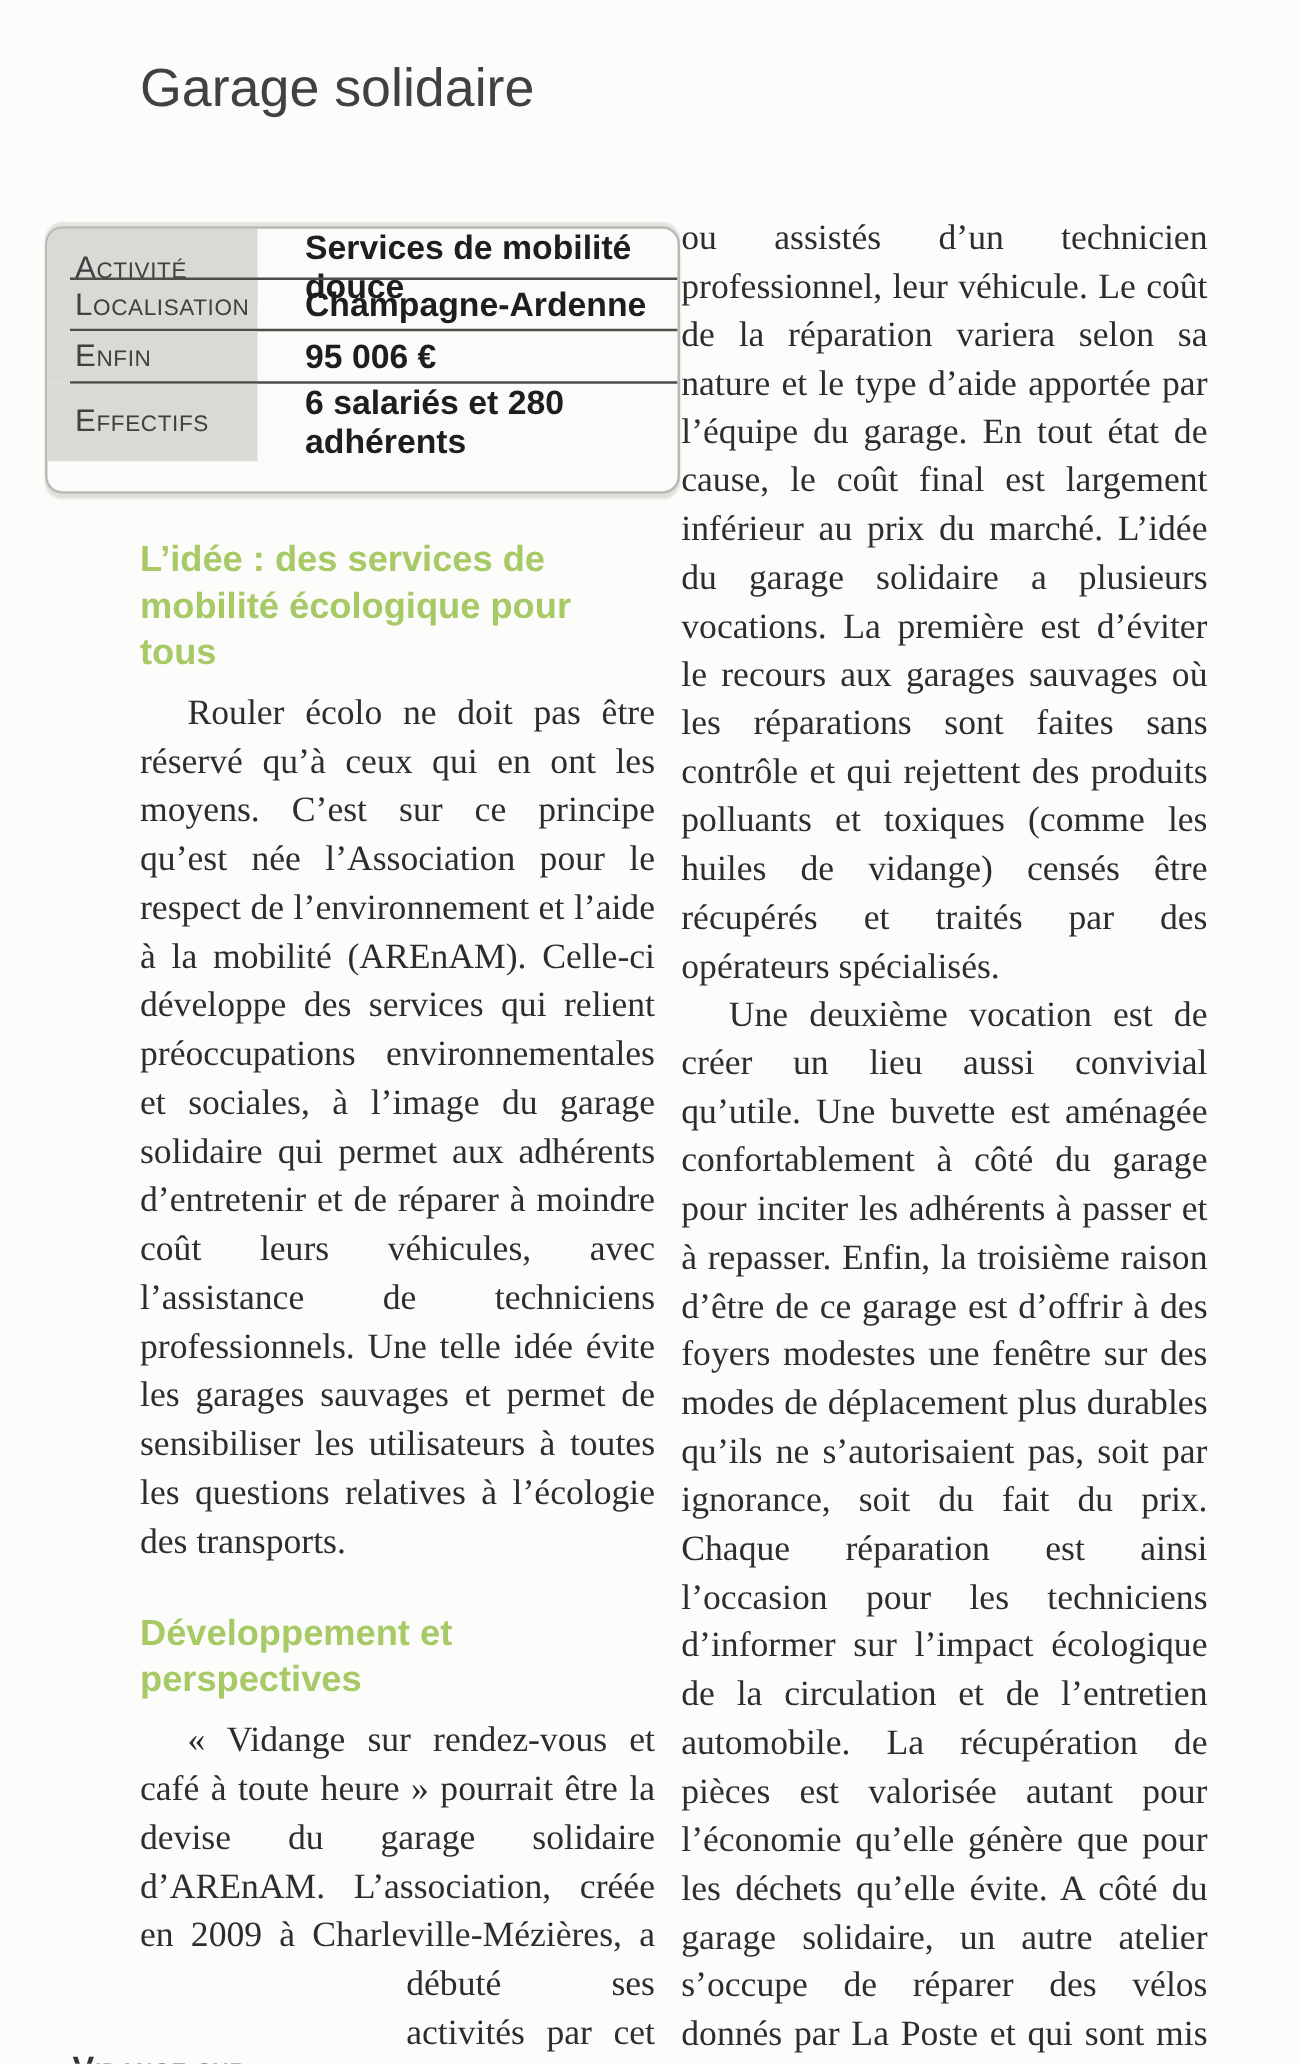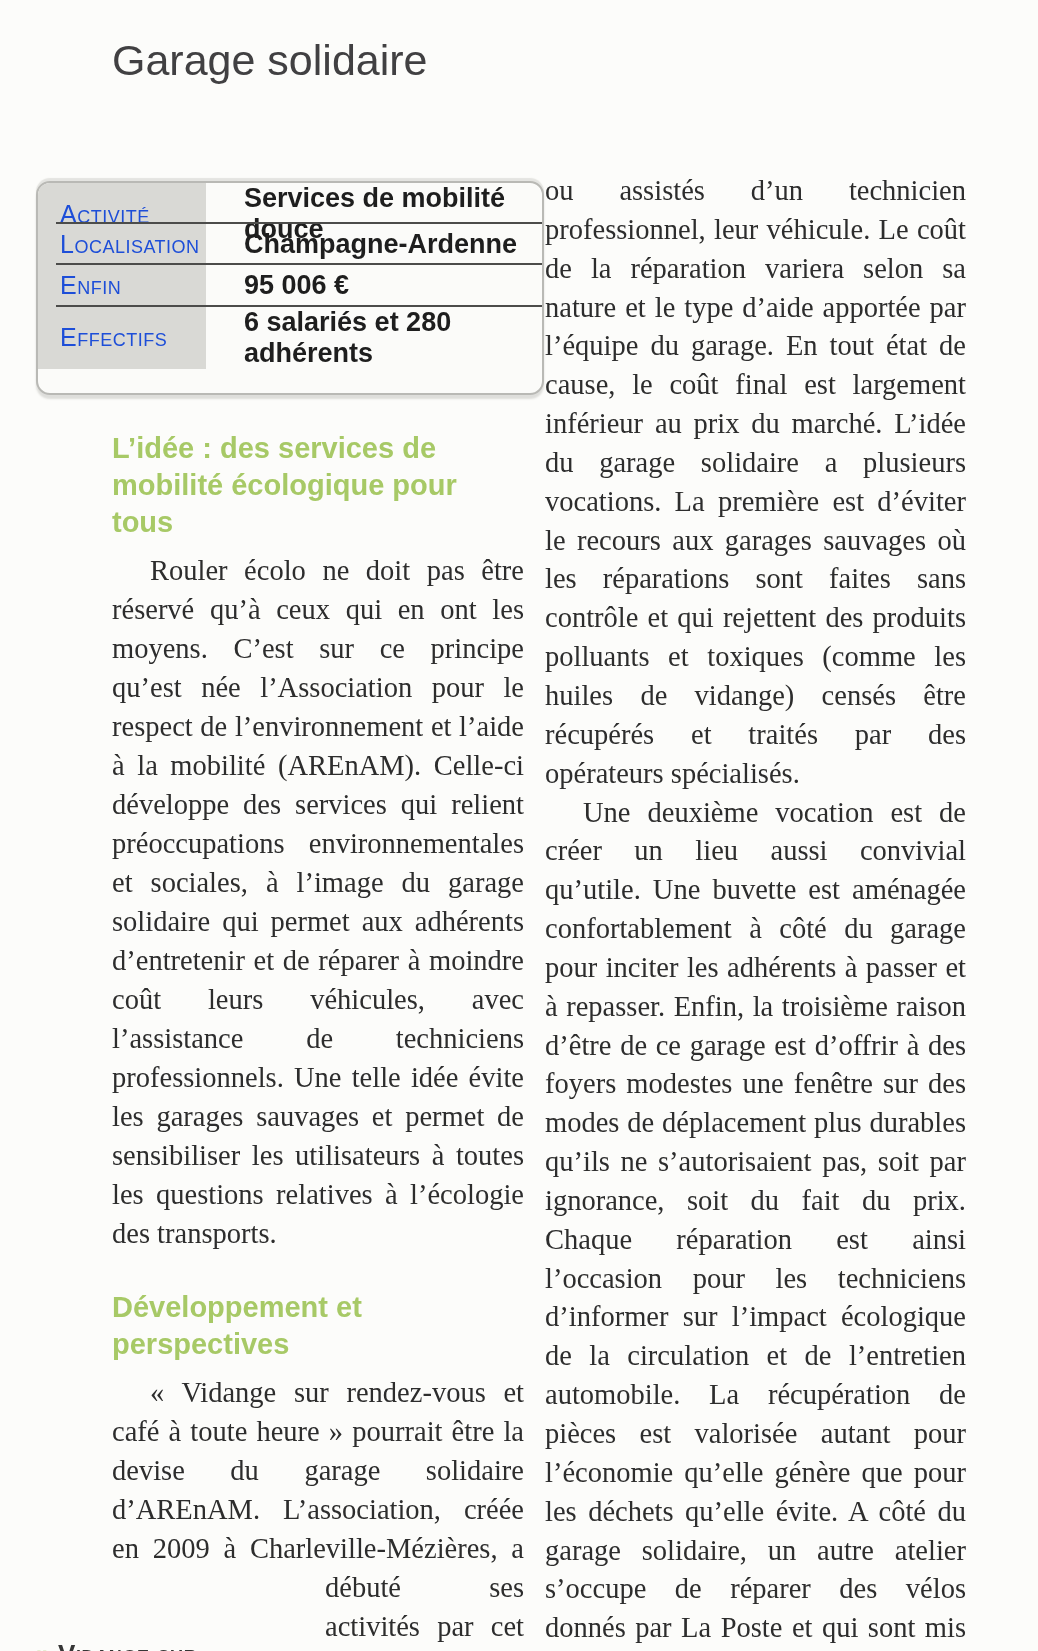--- a/index.html
+++ b/index.html
@@ -8,42 +8,42 @@
     background:#fcfcfa;
     font-family:"Liberation Serif","DejaVu Serif",serif;
     color:#2d2d2d;
     overflow:hidden;
   }
   .page{position:absolute;inset:0;}
 
   
   .title-block{position:absolute;left:112px;top:28px;font-family:"Liberation Sans","DejaVu Sans",sans-serif;}
   .title-main{font-size:47px;font-weight:bold;color:#59595b;letter-spacing:0px;line-height:50px;}
-  .title-sub{font-size:43px;font-weight:normal;color:#414042;line-height:48px;margin-top:8px;}
+  .title-sub{font-size:43px;font-weight:normal;color:#414042;line-height:48px;margin-top:19px;}
 
   
   .info-box{
     position:absolute;left:36px;top:181px;width:504px;height:210px;
     border:2px solid #b9b9b5;border-radius:14px;overflow:hidden;
     background:#fbfbf9;
     box-shadow:0 -3px 1px rgba(120,120,110,0.18), 0 4px 2px rgba(120,120,110,0.22);
     font-family:"Liberation Sans","DejaVu Sans",sans-serif;
   }
   .info-row{
     position:relative;display:grid;grid-template-columns:168px 1fr;
     height:41.2px;align-items:center;
   }
   .info-row:not(:last-child)::after{
     content:"";position:absolute;left:18px;right:0;bottom:0;height:2px;background:#4c4c4a;
   }
   .info-label-cell{
     background:#d9d9d5;height:100%;display:flex;align-items:center;padding-left:22px;box-sizing:border-box;
   }
   .info-label{
-    font-variant:small-caps;font-size:25px;color:#1d4ed8;letter-spacing:0.5px;
+    font-variant:small-caps;font-size:25px;color:#404040;letter-spacing:0.5px;
   }
   .info-value{
     font-weight:bold;font-size:27px;color:#1e1e1e;padding-left:38px;letter-spacing:0px;
   }
 
   
   .col-left{position:absolute;left:112px;top:430px;width:412px;}
   .col-right{position:absolute;left:545px;top:172px;width:421px;}
 
   .green-head{

